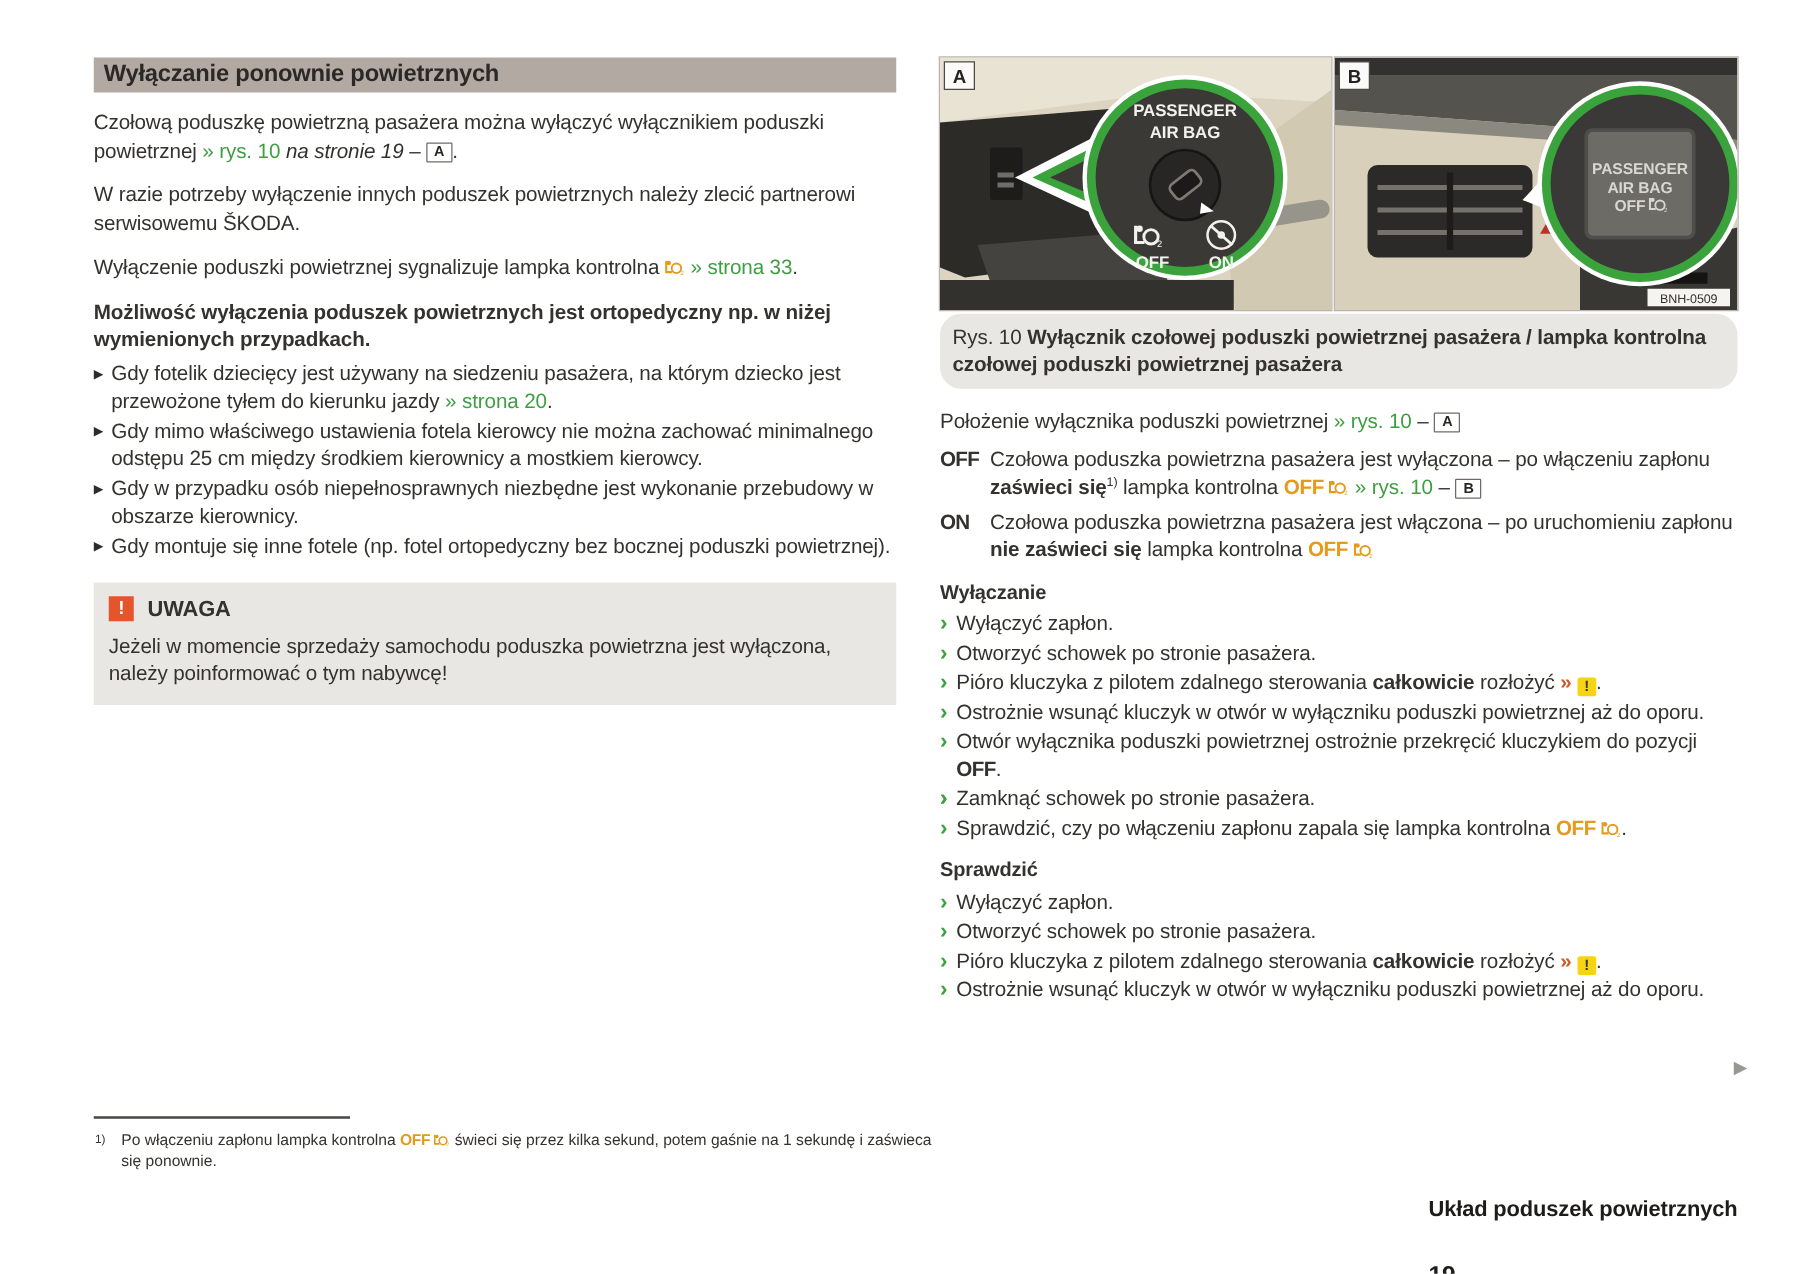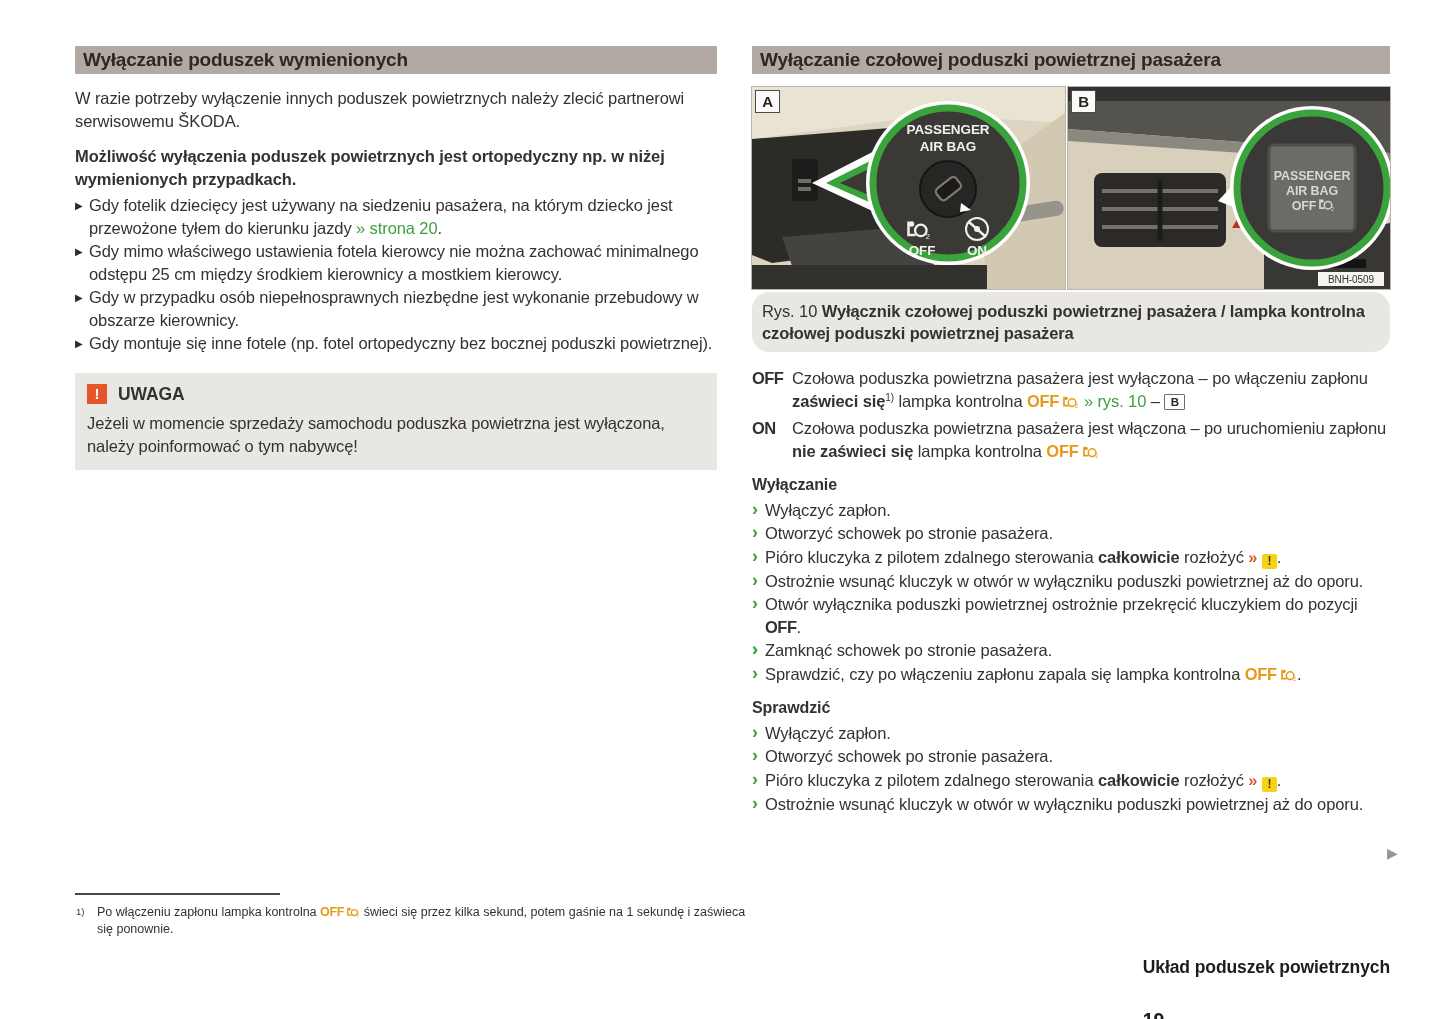--- a/index.html
+++ b/index.html
@@ -95,41 +95,47 @@
   .pagefooter .pagenum{font-size:19.5px;}
 
   .contarrow{position:absolute;left:1387px;top:842px;color:#9a9792;font-size:14px;}
 </style>
 </head>
 <body>
 
 <div class="page">
 
   <div class="col left">
-    <h1 class="secbar">Wyłączanie poduszek wymienionych</h1>
+    <h1 class="secbar">Wyłączanie ponownie powietrznych</h1>
+    <p class="para"><span>Czołową poduszkę powietrzną pasażera można wyłączyć wyłącznikiem poduszki powietrznej </span><span class="s-g">» rys. 10</span><span class="s-i"> na stronie 19</span><span> – </span><span class="s-k">A</span><span>.</span></p>
     <p class="para"><span>W razie potrzeby wyłączenie innych poduszek powietrznych należy zlecić partnerowi serwisowemu ŠKODA.</span></p>
+    <p class="para"><span>Wyłączenie poduszki powietrznej sygnalizuje lampka kontrolna </span><span class="icn airbag" style="display: inline-block;"><svg viewBox="0 0 21 16" width="16" height="13" style="display:block">
+            <circle cx="4" cy="2.6" r="2.3" fill="currentColor"></circle>
+            <path d="M1.3 0.5 V12.2 H7.5" stroke="currentColor" stroke-width="2.2" fill="none"></path>
+            <circle cx="12" cy="8.2" r="5" fill="none" stroke="currentColor" stroke-width="2"></circle>
+            <text x="16.2" y="15.5" font-size="6.5" fill="currentColor" font-family="Liberation Sans, sans-serif">2</text>
+          </svg></span><span> </span><span class="s-g">» strona 33</span><span>.</span></p>
     <p class="para tight"><span class="s-b">Możliwość wyłączenia poduszek powietrznych jest ortopedyczny np. w niżej wymienionych przypadkach.</span></p>
     <ul class="rlist blist">
         <li><span class="marker">▶</span><span><span>Gdy fotelik dziecięcy jest używany na siedzeniu pasażera, na którym dziecko jest przewożone tyłem do kierunku jazdy </span><span class="s-g">» strona 20</span><span>.</span></span></li>
         <li><span class="marker">▶</span><span><span>Gdy mimo właściwego ustawienia fotela kierowcy nie można zachować minimalnego odstępu 25 cm między środkiem kierownicy a mostkiem kierowcy.</span></span></li>
         <li><span class="marker">▶</span><span><span>Gdy w przypadku osób niepełnosprawnych niezbędne jest wykonanie przebudowy w obszarze kierownicy.</span></span></li>
         <li><span class="marker">▶</span><span><span>Gdy montuje się inne fotele (np. fotel ortopedyczny bez bocznej poduszki powietrznej).</span></span></li>
       </ul>
 
     <div class="warnbox">
       <div class="warnhead">
         <span class="wicon">!</span>
         <span class="wtitle">UWAGA</span>
       </div>
       <p class="warntext"><span>Jeżeli w momencie sprzedaży samochodu poduszka powietrzna jest wyłączona, należy poinformować o tym nabywcę!</span></p>
     </div>
   </div>
 
   <div class="col right">
-    <h1 class="secbar">Wyłączanie czołowej poduszki powietrznej pasażera</h1>
 
     <figure>
       <div class="photos">
 
         <svg width="313" height="202" viewBox="0 0 313 202">
           <defs>
             <g id="abg">
               <circle cx="4" cy="2.6" r="2.3" fill="currentColor"></circle>
               <path d="M1.3 0.5 V12.2 H7.5" stroke="currentColor" stroke-width="2.2" fill="none"></path>
               <circle cx="12" cy="8.2" r="5" fill="none" stroke="currentColor" stroke-width="2"></circle>
@@ -199,20 +205,21 @@
             </g>
           <rect x="250" y="185" width="66" height="14" fill="#f6f4f0"></rect>
           <text x="283" y="196" text-anchor="middle" font-size="10" fill="#33312e" font-family="Liberation Sans, sans-serif">BNH-0509</text>
           <rect x="3.5" y="3.5" width="24" height="22" fill="#fbfaf8" stroke="#4c4a46"></rect>
           <text x="15.5" y="20" text-anchor="middle" font-size="15" font-weight="bold" fill="#25231f" font-family="Liberation Sans, sans-serif">B</text>
         </svg>
       </div>
       <figcaption class="cap"><span>Rys. 10</span><span>  </span><span class="s-b">Wyłącznik czołowej poduszki powietrznej pasażera / lampka kontrolna czołowej poduszki powietrznej pasażera</span></figcaption>
     </figure>
 
+    <p class="para tight"><span>Położenie wyłącznika poduszki powietrznej </span><span class="s-g">» rys. 10</span><span> – </span><span class="s-k">A</span></p>
 
     <div class="states">
         <div class="state-row">
           <span class="state-term">OFF</span>
           <span class="state-def"><span>Czołowa poduszka powietrzna pasażera jest wyłączona – po włączeniu zapłonu </span><span class="s-b">zaświeci się</span><sup class="s-sup">1)</sup><span> lampka kontrolna </span><span class="s-o">OFF </span><span class="icn airbag" style="display: inline-block;"><svg viewBox="0 0 21 16" width="16" height="13" style="display:block">
                 <circle cx="4" cy="2.6" r="2.3" fill="currentColor"></circle>
                 <path d="M1.3 0.5 V12.2 H7.5" stroke="currentColor" stroke-width="2.2" fill="none"></path>
                 <circle cx="12" cy="8.2" r="5" fill="none" stroke="currentColor" stroke-width="2"></circle>
                 <text x="16.2" y="15.5" font-size="6.5" fill="currentColor" font-family="Liberation Sans, sans-serif">2</text>
               </svg></span><span> </span><span class="s-g">» rys. 10</span><span> – </span><span class="s-k">B</span></span>

